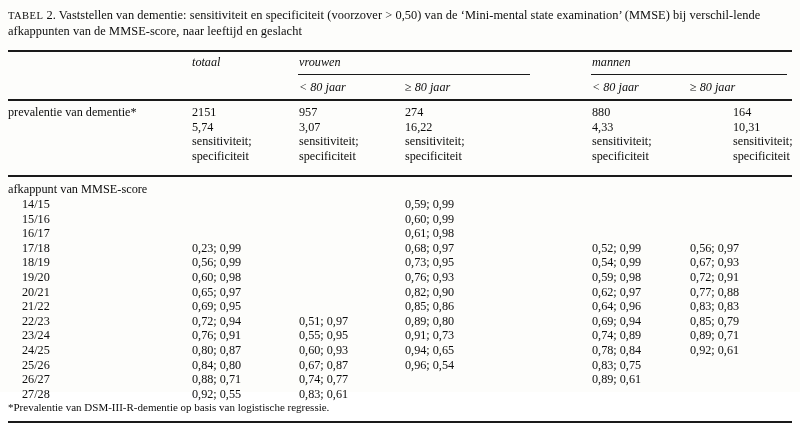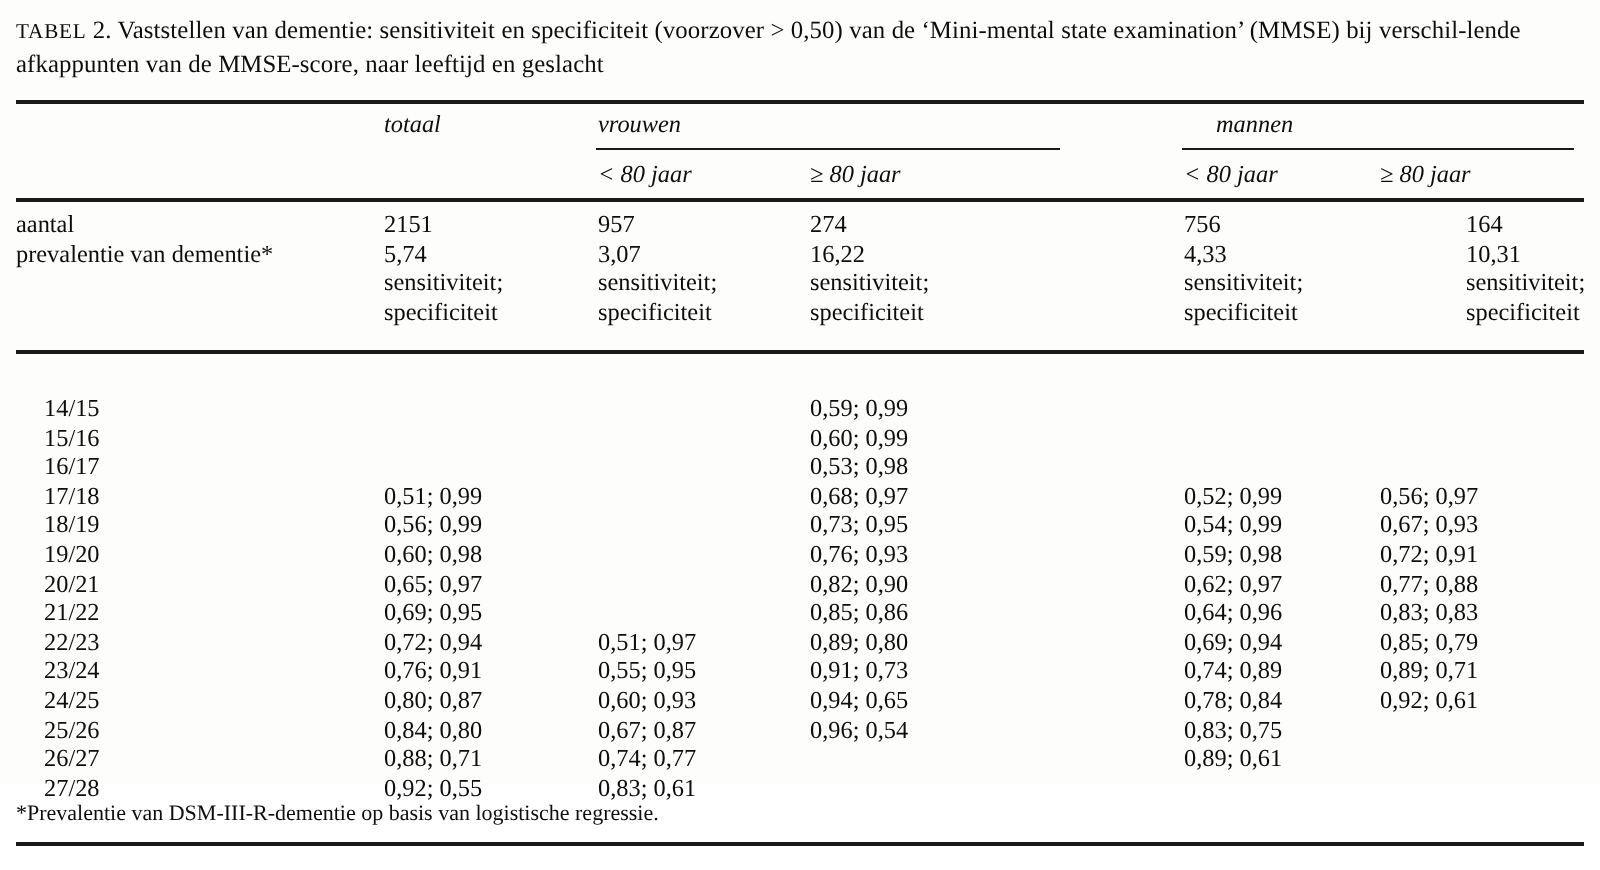--- a/index.html
+++ b/index.html
@@ -88,34 +88,33 @@
 <div id="page">
 
   <div class="caption">
     <span class="smallcaps">TABEL</span><span> 2. Vaststellen van dementie: sensitiviteit en specificiteit (voorzover &gt; 0,50) van de ‘Mini-mental state examination’ (MMSE) bij verschil-lende afkappunten van de MMSE-score, naar leeftijd en geslacht</span>
   </div>
 
   <div class="rule rule-thick" style="left:8px; top:50px; width:784px;"></div>
 
   <div class="cell hdr" style="left:192px; top:55px;">totaal</div>
   <div class="cell hdr" style="left:299px; top:55px;text-align:right;">vrouwen</div>
-  <div class="cell hdr" style="left:592px; top:55px;margin-left:16px;">mannen</div>
+  <div class="cell hdr" style="left:592px; top:55px;">mannen</div>
 
   <div class="rule rule-thin" style="left:298px; top:74px; width:232px;"></div>
   <div class="rule rule-thin" style="left:591px; top:74px; width:196px;"></div>
 
   <div class="cell hdr" style="left:299px; top:80px;">&lt; 80 jaar</div>
   <div class="cell hdr" style="left:405px; top:80px;">≥ 80 jaar</div>
   <div class="cell hdr" style="left:592px; top:80px;">&lt; 80 jaar</div>
   <div class="cell hdr" style="left:690px; top:80px;">≥ 80 jaar</div>
 
   <div class="rule rule-thick" style="left:8px; top:99px; width:784px;"></div>
 
   <div class="stack rowlabels" style="left:8px; top:105px;">
-    <div>aantal</div>
     <div>prevalentie van dementie*</div>
   </div>
 
   <div class="stack" style="left:192px; top:105px;">
     <div>2151</div>
     <div>5,74</div>
     <div>sensitiviteit;</div>
     <div>specificiteit</div>
   </div>
 
@@ -127,35 +126,36 @@
   </div>
 
   <div class="stack" style="left:405px; top:105px;">
     <div>274</div>
     <div>16,22</div>
     <div>sensitiviteit;</div>
     <div>specificiteit</div>
   </div>
 
   <div class="stack" style="left:592px; top:105px;">
-    <div>756</div>
+    <div>880</div>
     <div>4,33</div>
     <div>sensitiviteit;</div>
     <div>specificiteit</div>
   </div>
 
   <div class="stack" style="left:690px; top:105px;margin-left:43px;">
     <div>164</div>
     <div>10,31</div>
     <div>sensitiviteit;</div>
     <div>specificiteit</div>
   </div>
 
   <div class="rule rule-thick" style="left:8px; top:175px; width:784px;"></div>
 
+  <div class="section-label" style="left:8px; top:182px;">afkappunt van MMSE-score</div>
 
   <div class="stack rowlabels" style="left:22px; top:197px;" id="row-labels">
       <div>14/15</div>
       <div>15/16</div>
       <div>16/17</div>
       <div>17/18</div>
       <div>18/19</div>
       <div>19/20</div>
       <div>20/21</div>
       <div>21/22</div>
@@ -164,21 +164,21 @@
       <div>24/25</div>
       <div>25/26</div>
       <div>26/27</div>
       <div>27/28</div>
     </div>
 
   <div class="stack" style="left:192px; top:197px;" id="col-totaal">
       <div>&nbsp;</div>
       <div>&nbsp;</div>
       <div>&nbsp;</div>
-      <div>0,51; 0,99</div>
+      <div>0,23; 0,99</div>
       <div>0,56; 0,99</div>
       <div>0,60; 0,98</div>
       <div>0,65; 0,97</div>
       <div>0,69; 0,95</div>
       <div>0,72; 0,94</div>
       <div>0,76; 0,91</div>
       <div>0,80; 0,87</div>
       <div>0,84; 0,80</div>
       <div>0,88; 0,71</div>
       <div>0,92; 0,55</div>
@@ -195,21 +195,21 @@
       <div>0,51; 0,97</div>
       <div>0,55; 0,95</div>
       <div>0,60; 0,93</div>
       <div>0,67; 0,87</div>
       <div>0,74; 0,77</div>
       <div>0,83; 0,61</div>
     </div>
   <div class="stack" style="left:405px; top:197px;" id="col-vrouwen-ge80">
       <div>0,59; 0,99</div>
       <div>0,60; 0,99</div>
-      <div>0,53; 0,98</div>
+      <div>0,61; 0,98</div>
       <div>0,68; 0,97</div>
       <div>0,73; 0,95</div>
       <div>0,76; 0,93</div>
       <div>0,82; 0,90</div>
       <div>0,85; 0,86</div>
       <div>0,89; 0,80</div>
       <div>0,91; 0,73</div>
       <div>0,94; 0,65</div>
       <div>0,96; 0,54</div>
       <div>&nbsp;</div>

